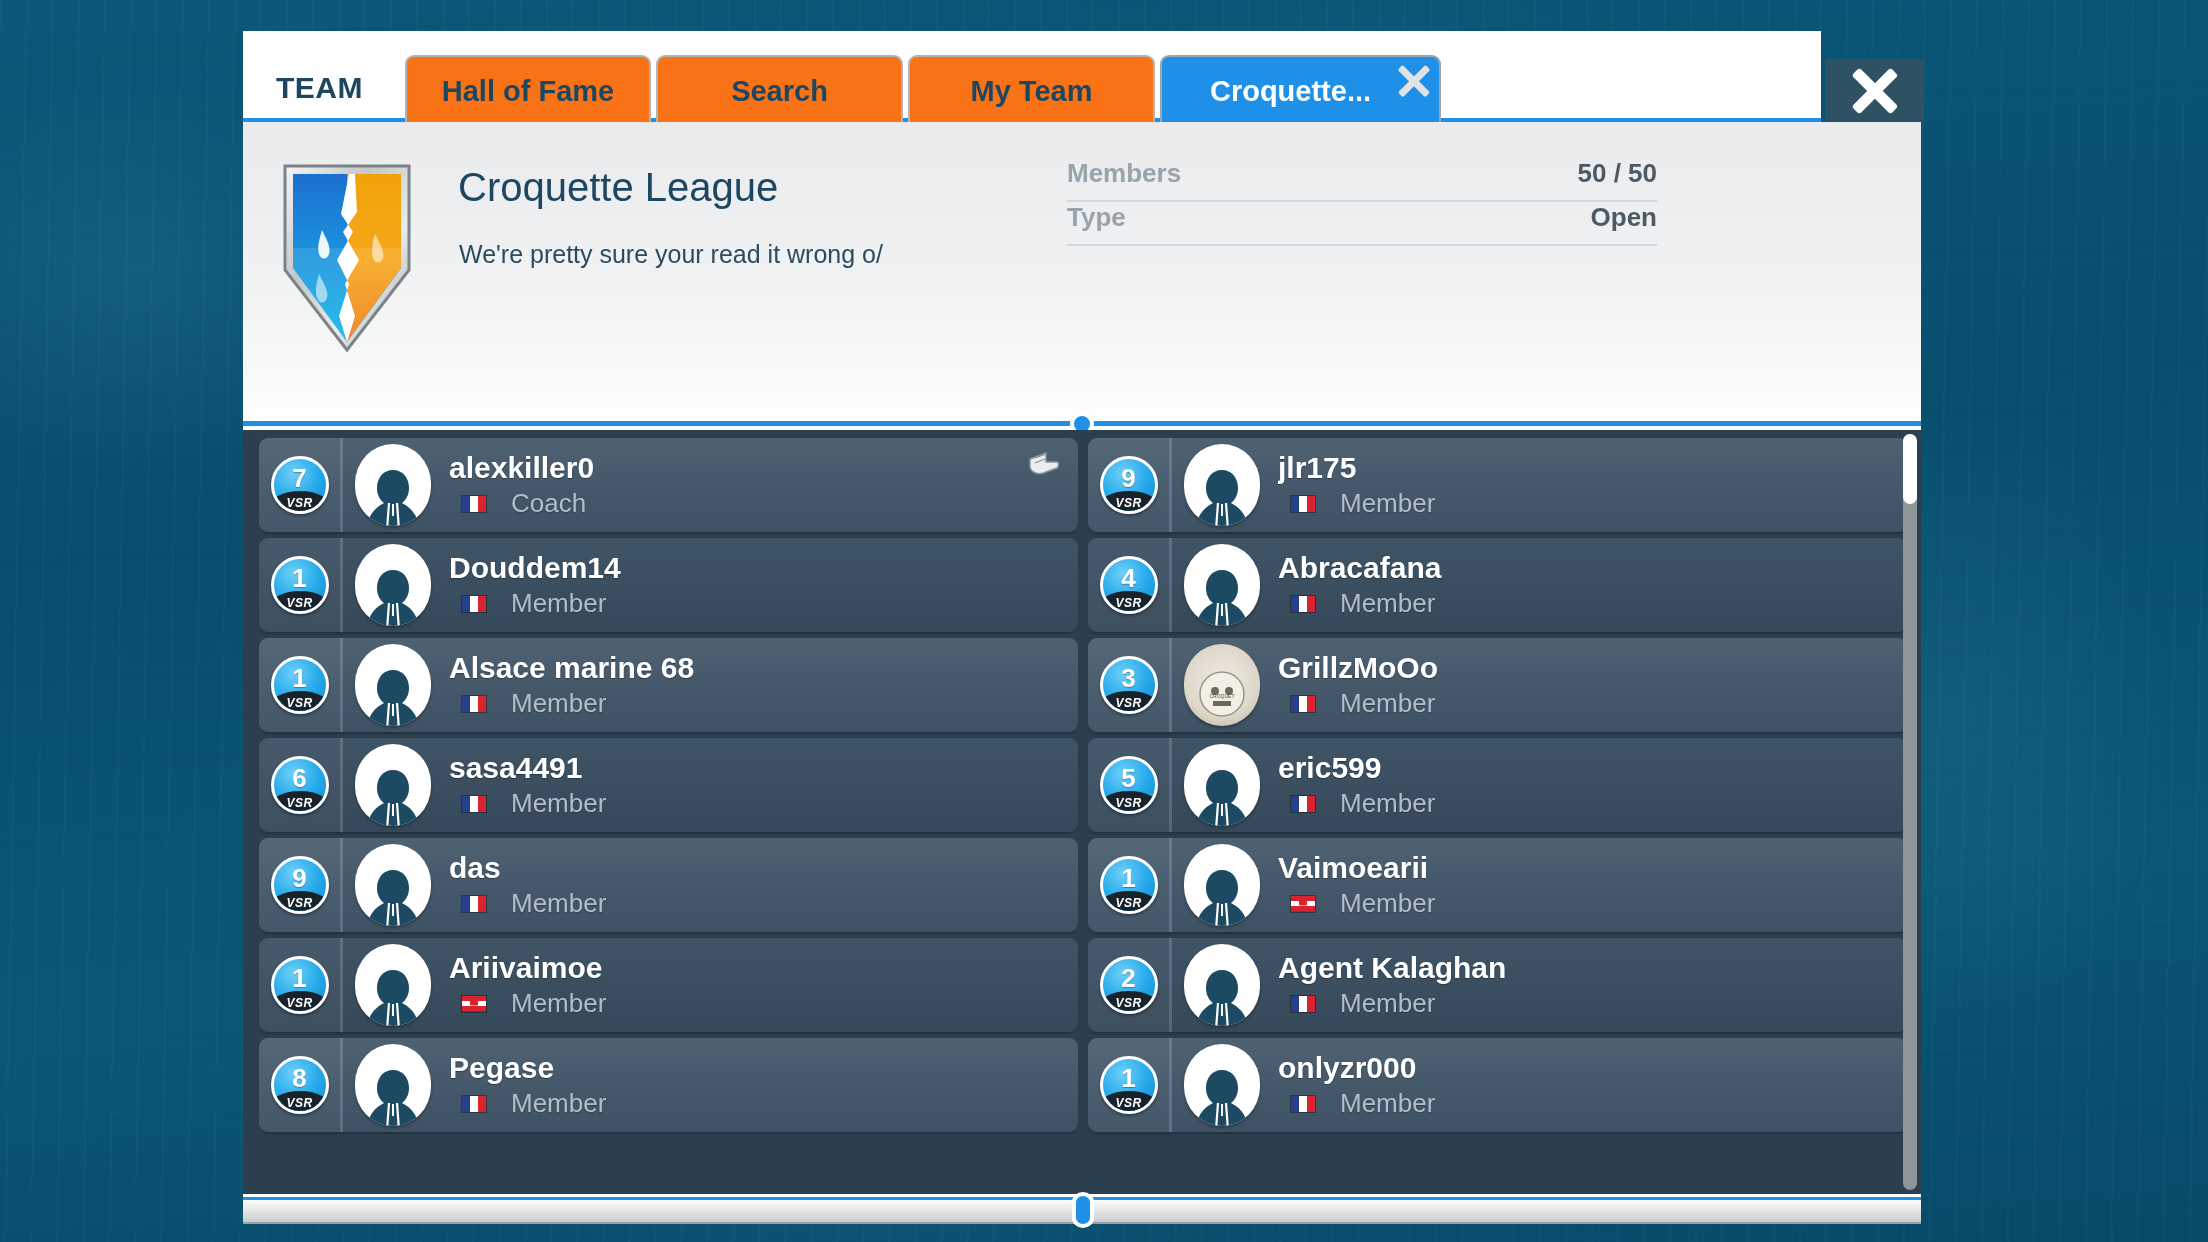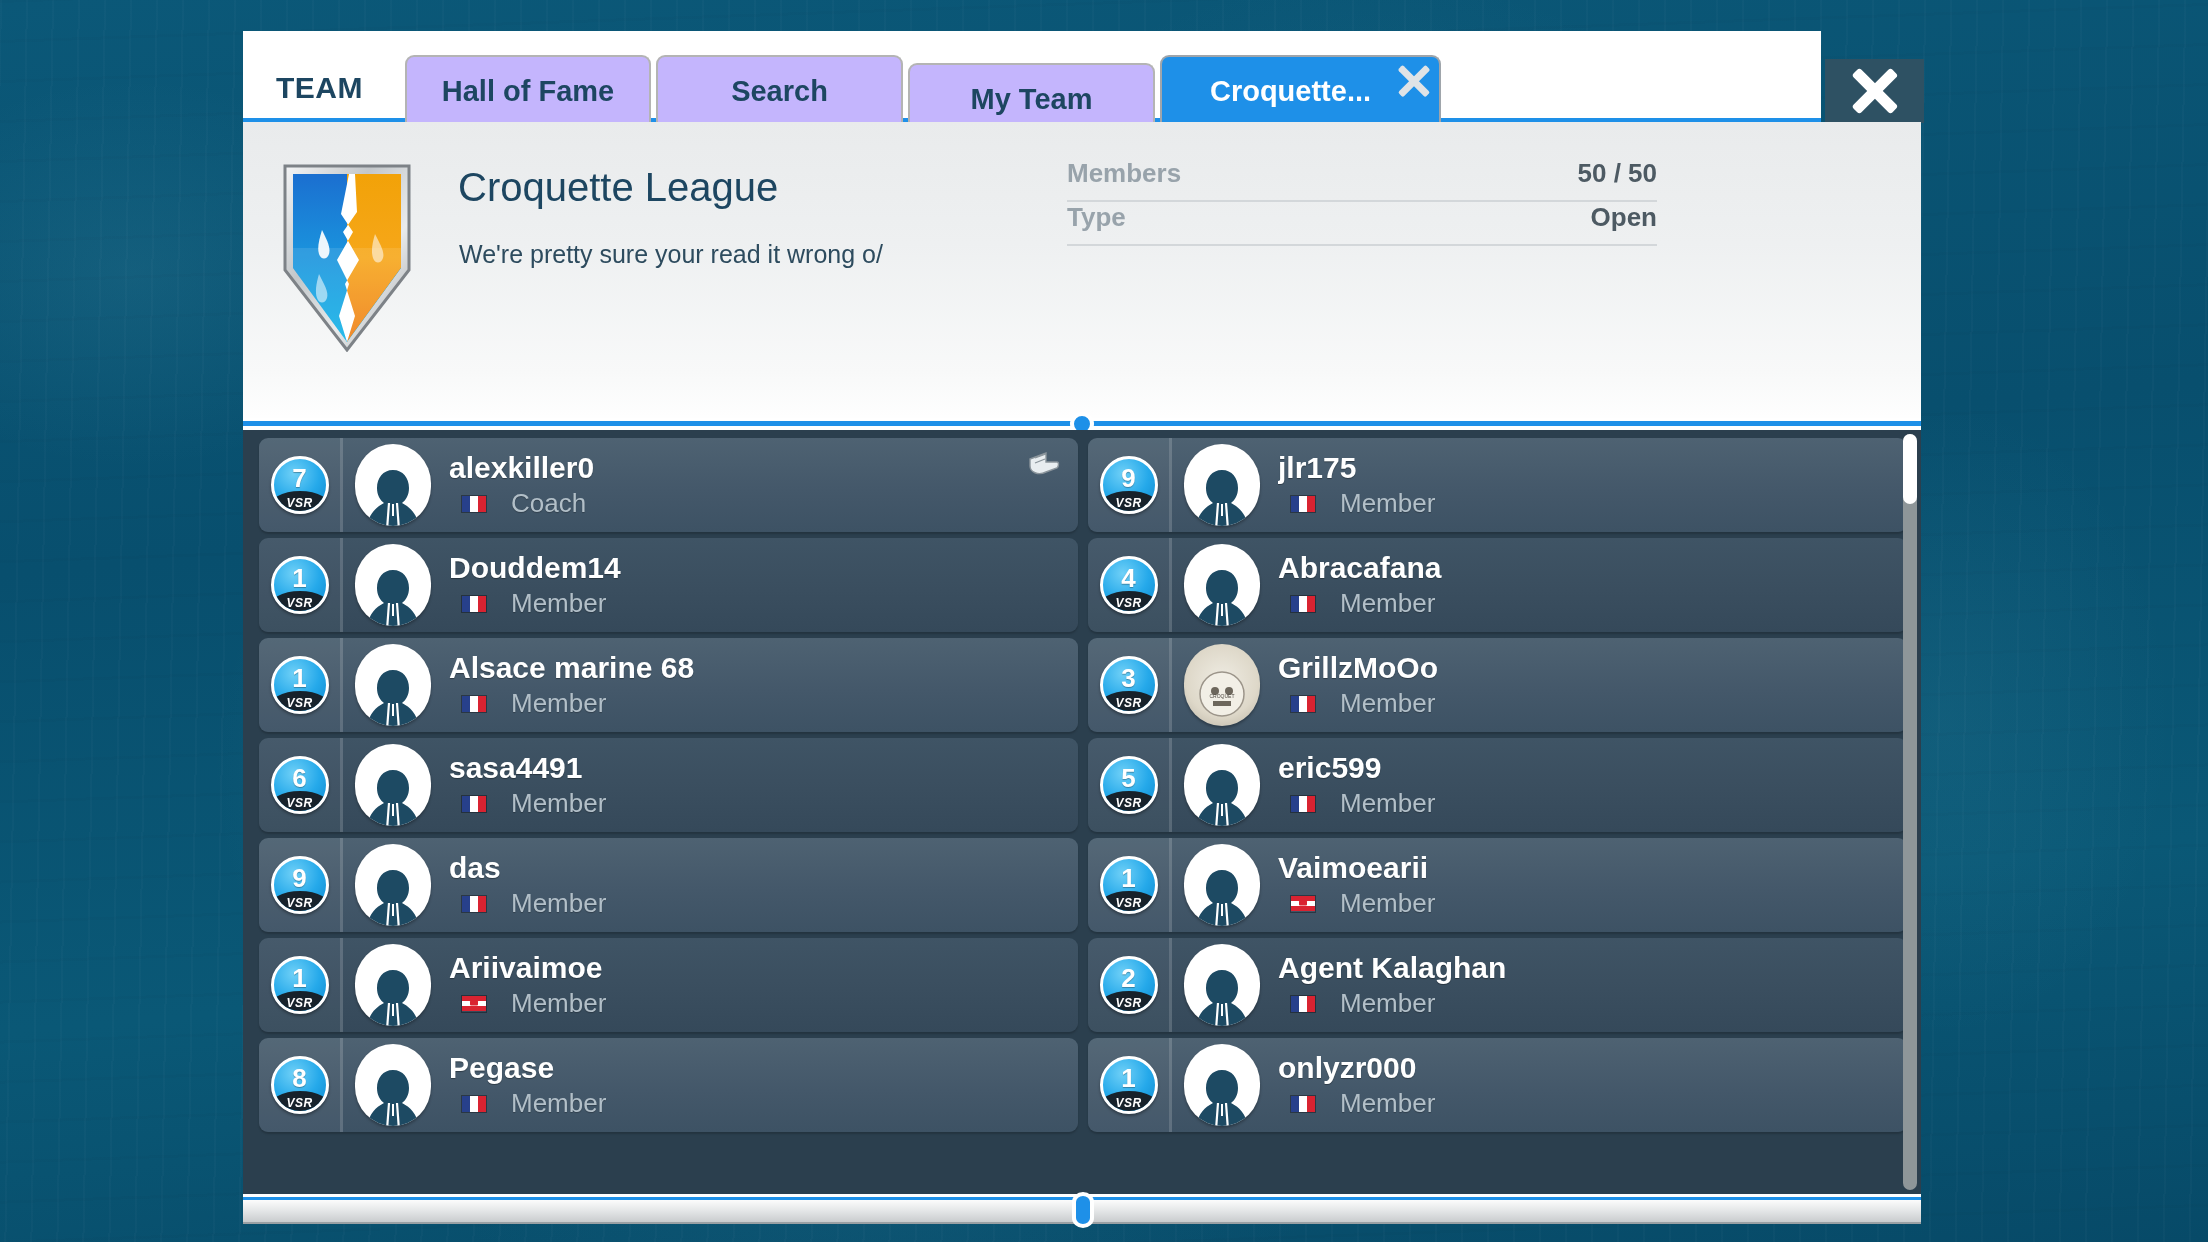--- a/index.html
+++ b/index.html
@@ -46,33 +46,33 @@
   }
   #team-label {
     position: absolute; left: 33px; top: 40px;
     font-size: 30px; font-weight: bold; letter-spacing: .5px;
     color: #1d4661;
   }
   .tab {
     position: absolute; top: 24px; height: 71px;
     border: 2px solid #b4b4b4; border-bottom: none;
     border-radius: 9px 9px 0 0;
-    background: #c4b5fd;
+    background: #f97316;
     display: flex; align-items: center; justify-content: center;
     font-size: 29px; font-weight: bold; color: #1d4661;
     cursor: pointer;
   }
   .tab.active {
     background: #1e90e8; color: #ffffff;
     border-color: #9fa5ab;
     box-shadow: inset 0 -3px 0 rgba(0,0,0,.06);
   }
   #tab-hof   { left: 162px; width: 246px; }
   #tab-search{ left: 413px; width: 247px; }
-  #tab-myteam{ left: 665px; width: 247px; margin-top: 8px; }
+  #tab-myteam{ left: 665px; width: 247px; }
   #tab-team  { left: 917px; width: 281px; }
   #tab-team .tab-label { padding-right: 20px; }
   #tab-close {
     position: absolute; right: 10px; top: 9px;
     width: 30px; height: 30px;
     display:flex; align-items:center; justify-content:center;
     cursor: pointer;
   }
   .xglyph {
     position: relative; display:block;

